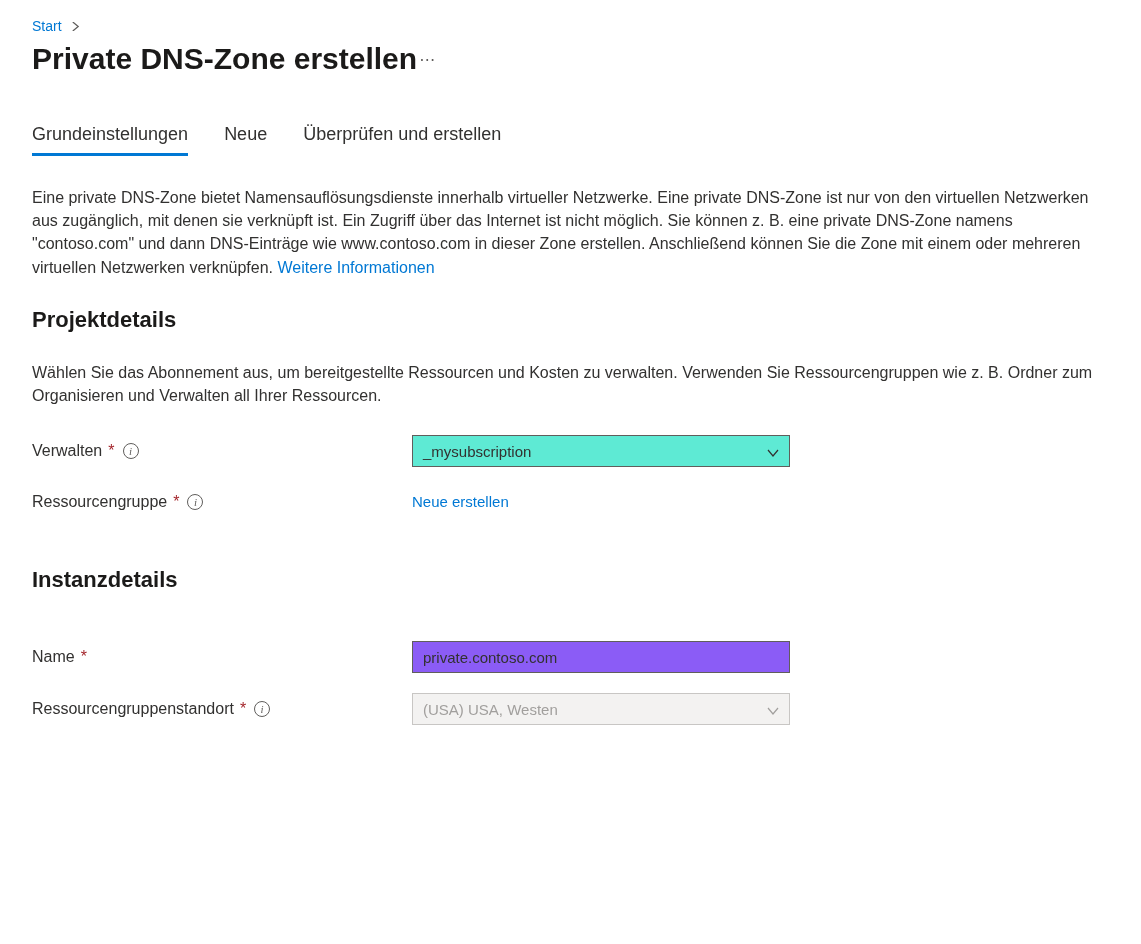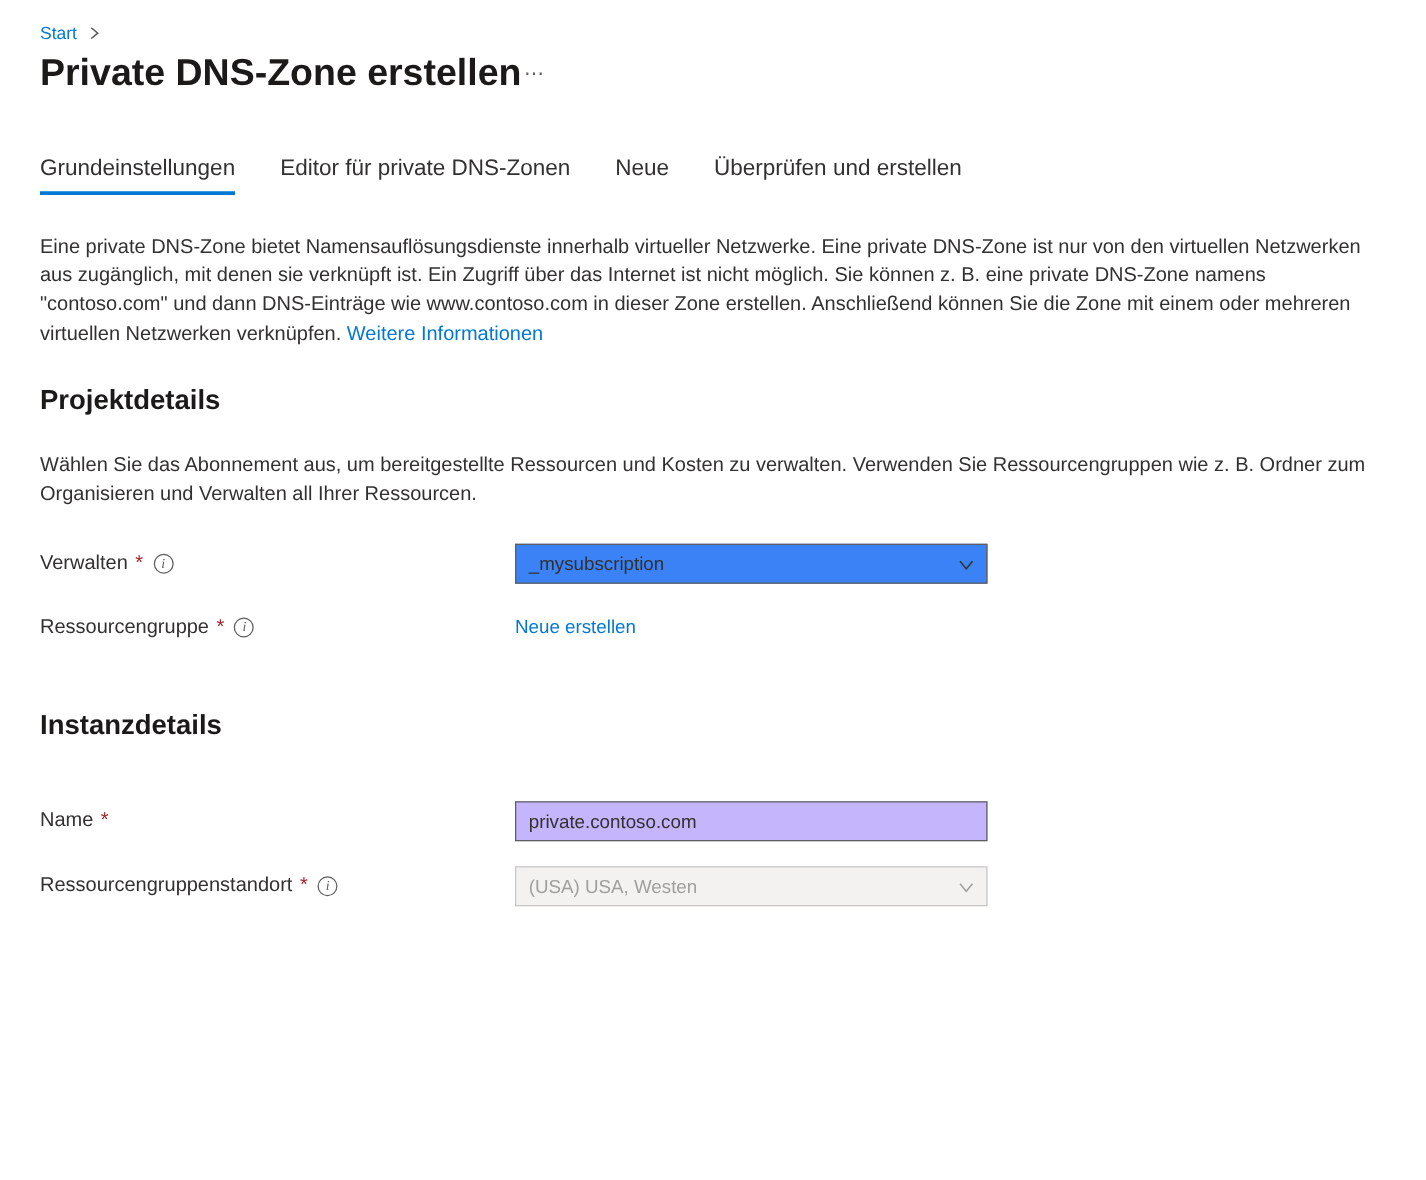--- a/index.html
+++ b/index.html
@@ -114,36 +114,36 @@
       font-family: Georgia, serif;
       cursor: pointer;
     }
     .input-col {
       width: 378px;
     }
     .select-box, .text-input {
       width: 100%;
       height: 32px;
       border: 1px solid #605e5c;
-      background: #3b82f6;
+      background: #5eead4;
       padding: 0 10px;
       font-size: 15px;
       display: flex;
       align-items: center;
       justify-content: space-between;
       cursor: pointer;
     }
     .select-box.disabled {
       background: #f3f2f1;
       color: #a19f9d;
       border-color: #c8c6c4;
       cursor: default;
     }
     .text-input {
-      background: #c4b5fd;
+      background: #8b5cf6;
       cursor: text;
       justify-content: flex-start;
     }
     .chevron {
       width: 12px;
       height: 12px;
     }
     .chevron svg { width: 12px; height: 12px; }
     .link-below {
       color: #0078d4;
@@ -166,21 +166,20 @@
   </span>
 </div>
 
 <div class="page-title-row">
   <h1 class="page-title">Private DNS-Zone erstellen</h1>
   <span class="more-icon">⋯</span>
 </div>
 
 <div class="tabs">
   <div class="tab active">Grundeinstellungen</div>
-  <div class="tab">Editor für private DNS-Zonen</div>
   <div class="tab">Neue</div>
   <div class="tab">Überprüfen und erstellen</div>
 </div>
 
 <div class="description">
   <span>Eine private DNS-Zone bietet Namensauflösungsdienste innerhalb virtueller Netzwerke. Eine private DNS-Zone ist nur von den virtuellen Netzwerken aus zugänglich, mit denen sie verknüpft ist. Ein Zugriff über das Internet ist nicht möglich. Sie können z. B. eine private DNS-Zone namens "contoso.com" und dann DNS-Einträge wie www.contoso.com in dieser Zone erstellen. Anschließend können Sie die Zone mit einem oder mehreren virtuellen Netzwerken verknüpfen. </span><a href="#">Weitere Informationen</a>
 </div>
 
 <h2 class="section-title">Projektdetails</h2>
 

